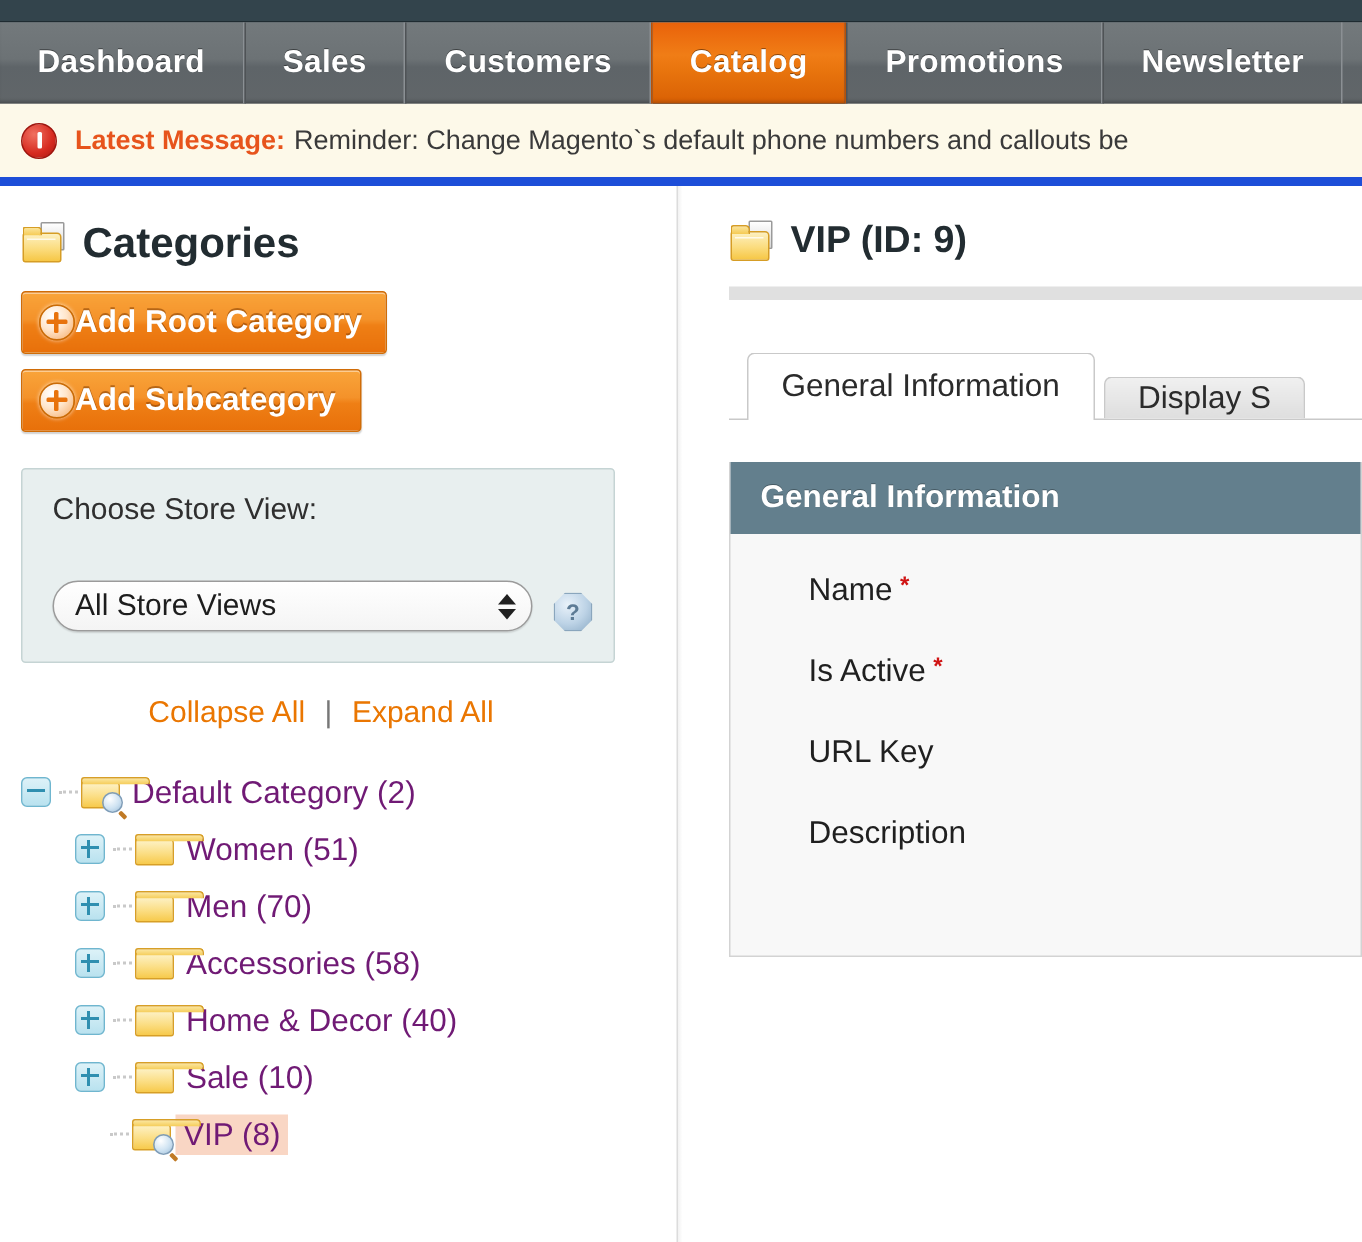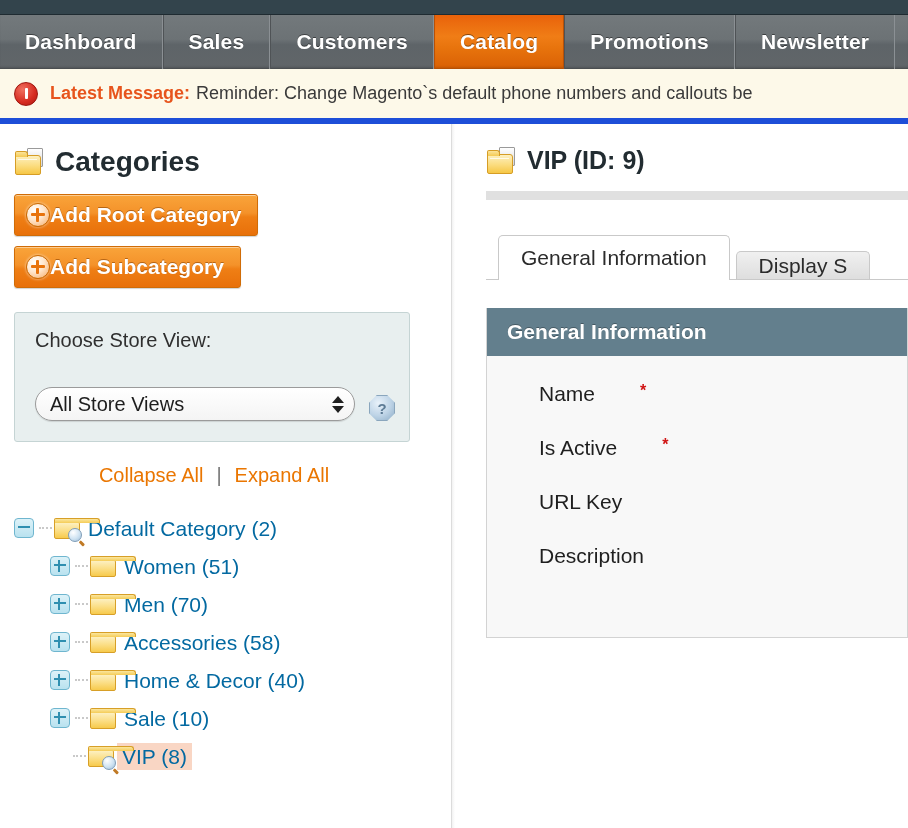--- a/index.html
+++ b/index.html
@@ -300,21 +300,21 @@
   .tree-actions .sep {
     color: #777;
     margin: 0 13px;
     text-decoration: none;
   }
 
   
   .tree {
     margin-top: 22px;
     font-size: 21px;
-    color: #0369a1;
+    color: #701a75;
   }
   .tree-node {
     display: flex;
     align-items: center;
     height: 38px;
     white-space: nowrap;
   }
   .tree-node.child { padding-left: 36px; }
   .toggle {
     width: 18px; height: 18px;
@@ -458,21 +458,20 @@
     text-shadow: 0 -1px 0 rgba(0,0,0,.3);
   }
   .fieldset-body {
     padding: 26px 0 20px 0;
   }
   .field-row {
     display: flex;
     align-items: flex-start;
     padding: 0 0 0 52px;
     margin-bottom: 30px;
-    gap: 40px;
   }
   .field-row.tall { margin-bottom: 0; }
   .field-label {
     font-size: 21px;
     color: #1f1f1f;
     white-space: nowrap;
   }
   .req {
     color: #d01414;
     font-weight: bold;

